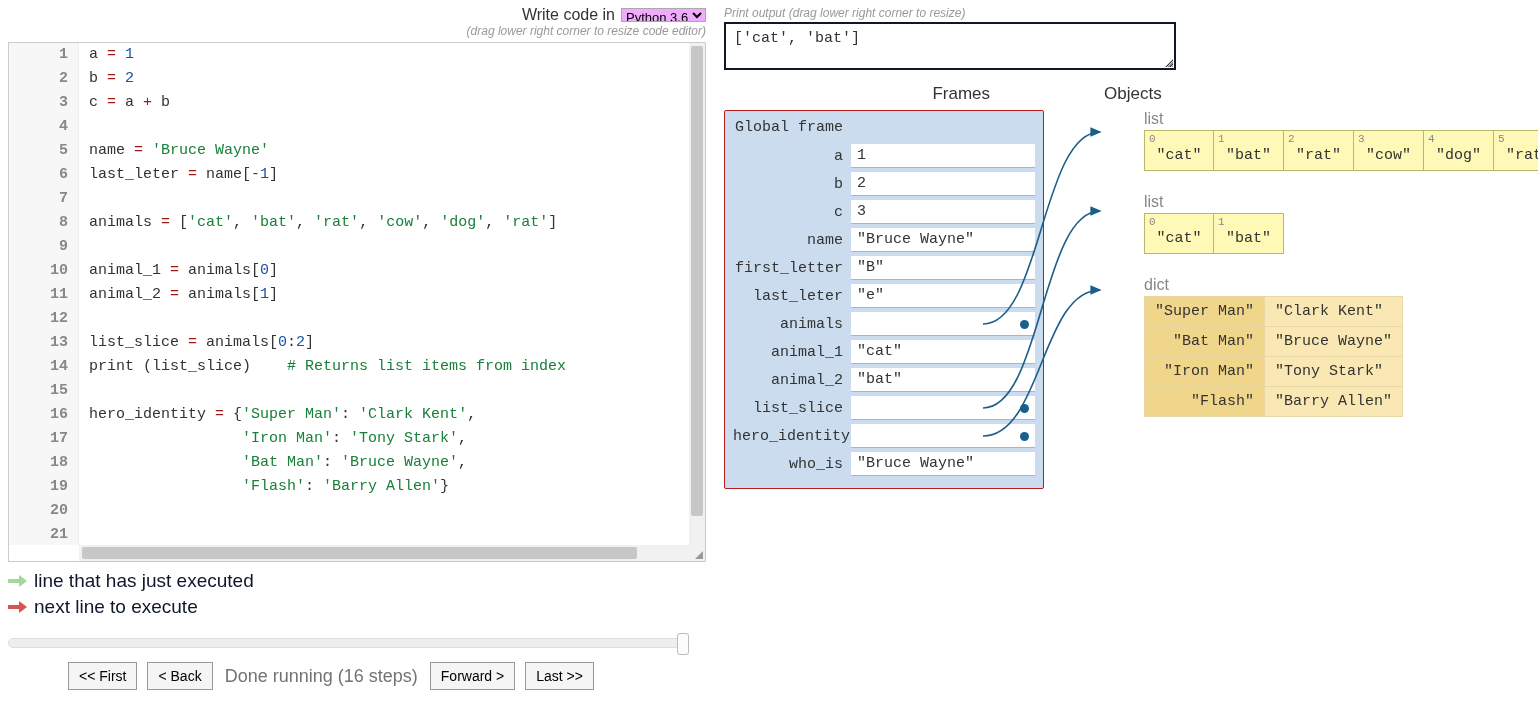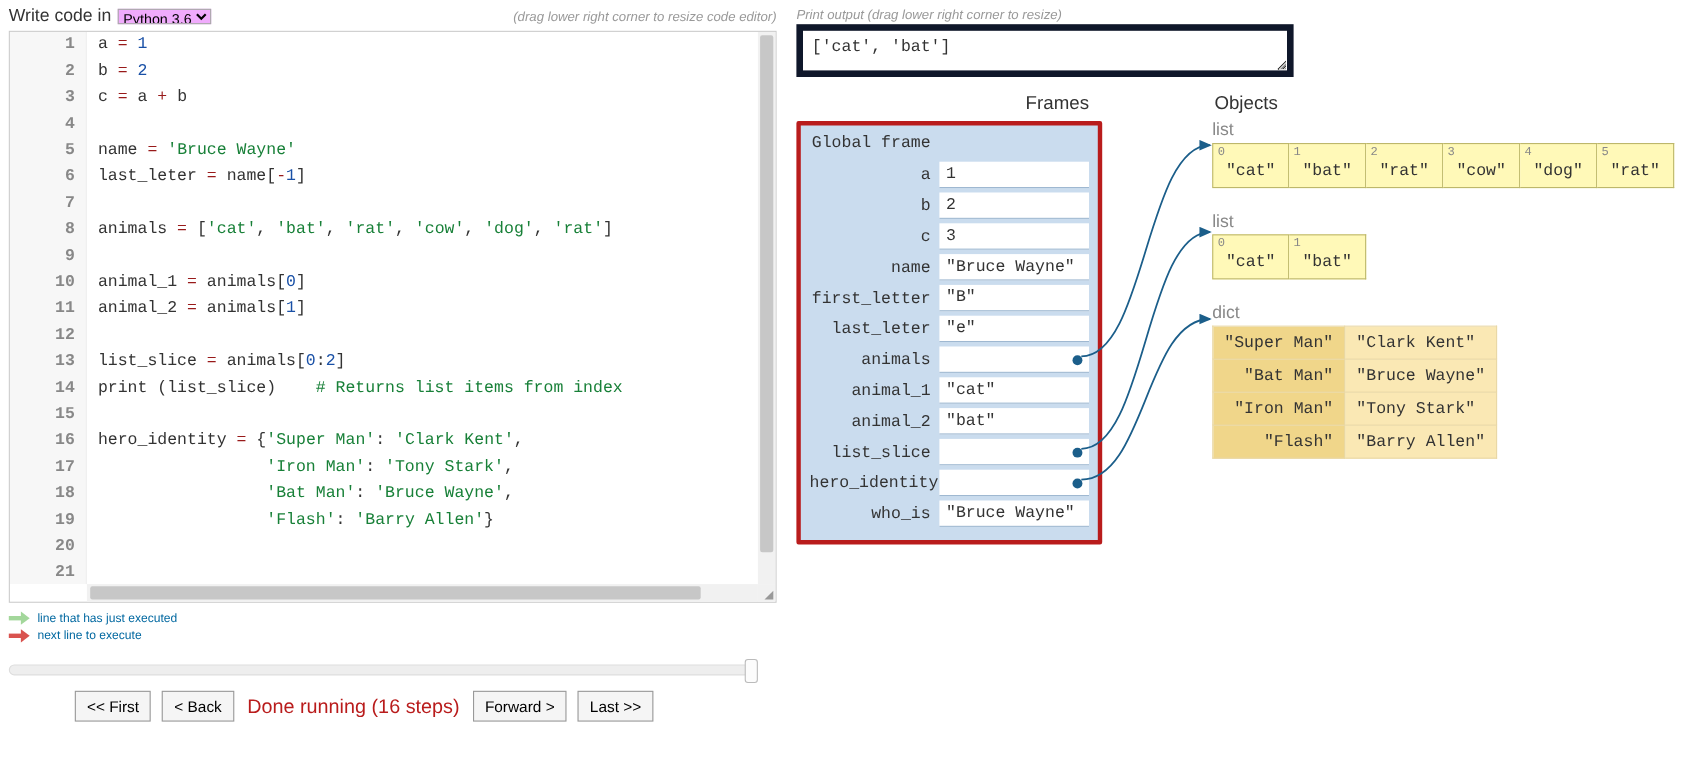--- a/index.html
+++ b/index.html
@@ -10,21 +10,21 @@
     color: #333;
     background: #fff;
     padding: 6px 8px;
   }
   .mono { font-family: "Andale Mono", "Courier New", monospace; }
   .container { display: flex; gap: 18px; }
   .left-pane { width: 698px; flex: none; }
   .right-pane { flex: 1; }
 
   
-  .editor-header { display: flex; align-items: center; justify-content: space-between; margin-bottom: 4px;}
+  .editor-header { display: flex; align-items: flex-end; justify-content: space-between; margin-bottom: 4px; flex-direction: column;}
   .editor-header-left { display:flex; align-items:center; gap:6px; font-size:16px; color:#333;}
   select.lang {
     font-size: 13px; height: 14px; background:#f0abfc; border:1px solid #a9a9a9;
   }
   .hint { color:#999; font-style:italic; font-size:12px; }
 
   
   .editor-wrap { position:relative; border:1px solid #ccc; height:520px; overflow:hidden; }
   .editor-gutter { position:absolute; left:0; top:0; bottom:16px; width:70px; background:#f7f7f7; border-right:1px solid #eee; overflow:hidden;}
   .editor-code  { position:absolute; left:70px; right:16px; top:0; bottom:16px; overflow:hidden; background:#fff;}
@@ -40,49 +40,49 @@
 
   
   .vscroll { position:absolute; top:0; right:0; width:16px; bottom:16px; background:#f1f1f1; }
   .vscroll .thumb { position:absolute; left:2px; right:2px; top:3px; height:470px; background:#c7c7c7; border-radius:2px;}
   .hscroll { position:absolute; left:70px; right:16px; bottom:0; height:16px; background:#f1f1f1;}
   .hscroll .thumb { position:absolute; top:2px; bottom:2px; left:3px; width:555px; background:#c7c7c7; border-radius:2px;}
   .scroll-corner { position:absolute; right:0; bottom:0; width:16px; height:16px; background:#f1f1f1;}
   .scroll-corner::after { content:""; position:absolute; right:2px; bottom:2px; width:0;height:0; border-left:8px solid transparent; border-bottom:8px solid #999;}
 
   
-  .legend { margin-top:8px; font-size:11px; color:#0369a1;}
+  .legend { margin-top:8px; font-size:19px; color:#0f172a;}
   .legend-row { display:flex; align-items:center; gap:6px; margin-bottom:4px;}
   .arrow-icon { width:20px; height:12px; position:relative;}
   .arrow-icon::before { content:""; position:absolute; left:0; top:4px; width:12px; height:4px; }
   .arrow-icon::after  { content:""; position:absolute; left:11px; top:0; width:0;height:0; border-top:6px solid transparent; border-bottom:6px solid transparent;}
   .arrow-green::before { background:#a3d79b;} .arrow-green::after { border-left:8px solid #a3d79b;}
   .arrow-red::before   { background:#d9534f;} .arrow-red::after   { border-left:8px solid #d9534f;}
 
   
   .slider-track { margin-top:20px; height:10px; background:#eee; border:1px solid #ddd; border-radius:6px; position:relative; width:680px;}
   .slider-thumb { position:absolute; right:-2px; top:-6px; width:12px; height:22px; background:#fcfcfc; border:1px solid #bbb; border-radius:3px;}
 
   
   .controls { margin-top:14px; display:flex; align-items:center; gap:10px; margin-left:60px;}
   button.btn { background:#f5f5f5; border:1px solid #999; font-size:14px; padding:5px 10px; font-family:inherit; cursor:pointer;}
-  .status { font-size:18px; color:#b91c1c; margin:0 2px;}
+  .status { font-size:18px; color:#737373; margin:0 2px;}
 
   
   .print-label { color:#999; font-style:italic; font-size:12px; margin-bottom:2px;}
-  .print-box { width:452px; height:48px; border:6px solid #0f172a; padding:6px 8px; font-size:15px; resize:both; overflow:auto; position:relative;}
+  .print-box { width:452px; height:48px; border:2px solid #0f172a; padding:6px 8px; font-size:15px; resize:both; overflow:auto; position:relative;}
   .print-box::after{content:"";position:absolute;right:1px;bottom:1px;width:0;height:0;border-left:8px solid transparent;border-bottom:8px solid #888;}
 
   .col-headers { display:flex; margin-top:14px; font-size:17px;}
   .col-headers .frames-h { width:278px; text-align:right; padding-right:12px;}
   .col-headers .objects-h { margin-left:102px;}
 
   .viz-row { display:flex; align-items:flex-start; margin-top:6px; position:relative;}
   .frame-box {
-    width:278px; background:#cadcee; border:4px solid #b91c1c; border-radius:2px;
+    width:320px; background:#cadcee; border:1px solid #b91c1c; border-radius:2px;
     padding:8px 8px 10px 8px;
   }
   .frame-title { font-size:15px; margin-bottom:6px; padding-left:2px;}
   .fvars { }
   .fvar-row { display:flex; align-items:center; height:28px;}
   .fvar-name { width:118px; text-align:right; padding-right:8px; font-size:15px;}
   .fvar-val  { flex:1; background:#fff; border-bottom:1px solid #9fb8d1; height:24px; line-height:24px; padding:0 6px; font-size:15px; position:relative;}
   .ptr-dot { position:absolute; right:6px; top:50%; width:9px; height:9px; margin-top:-4px; background:#1b5e8a; border-radius:50%;}
 
   .objects-col { margin-left:100px; }

